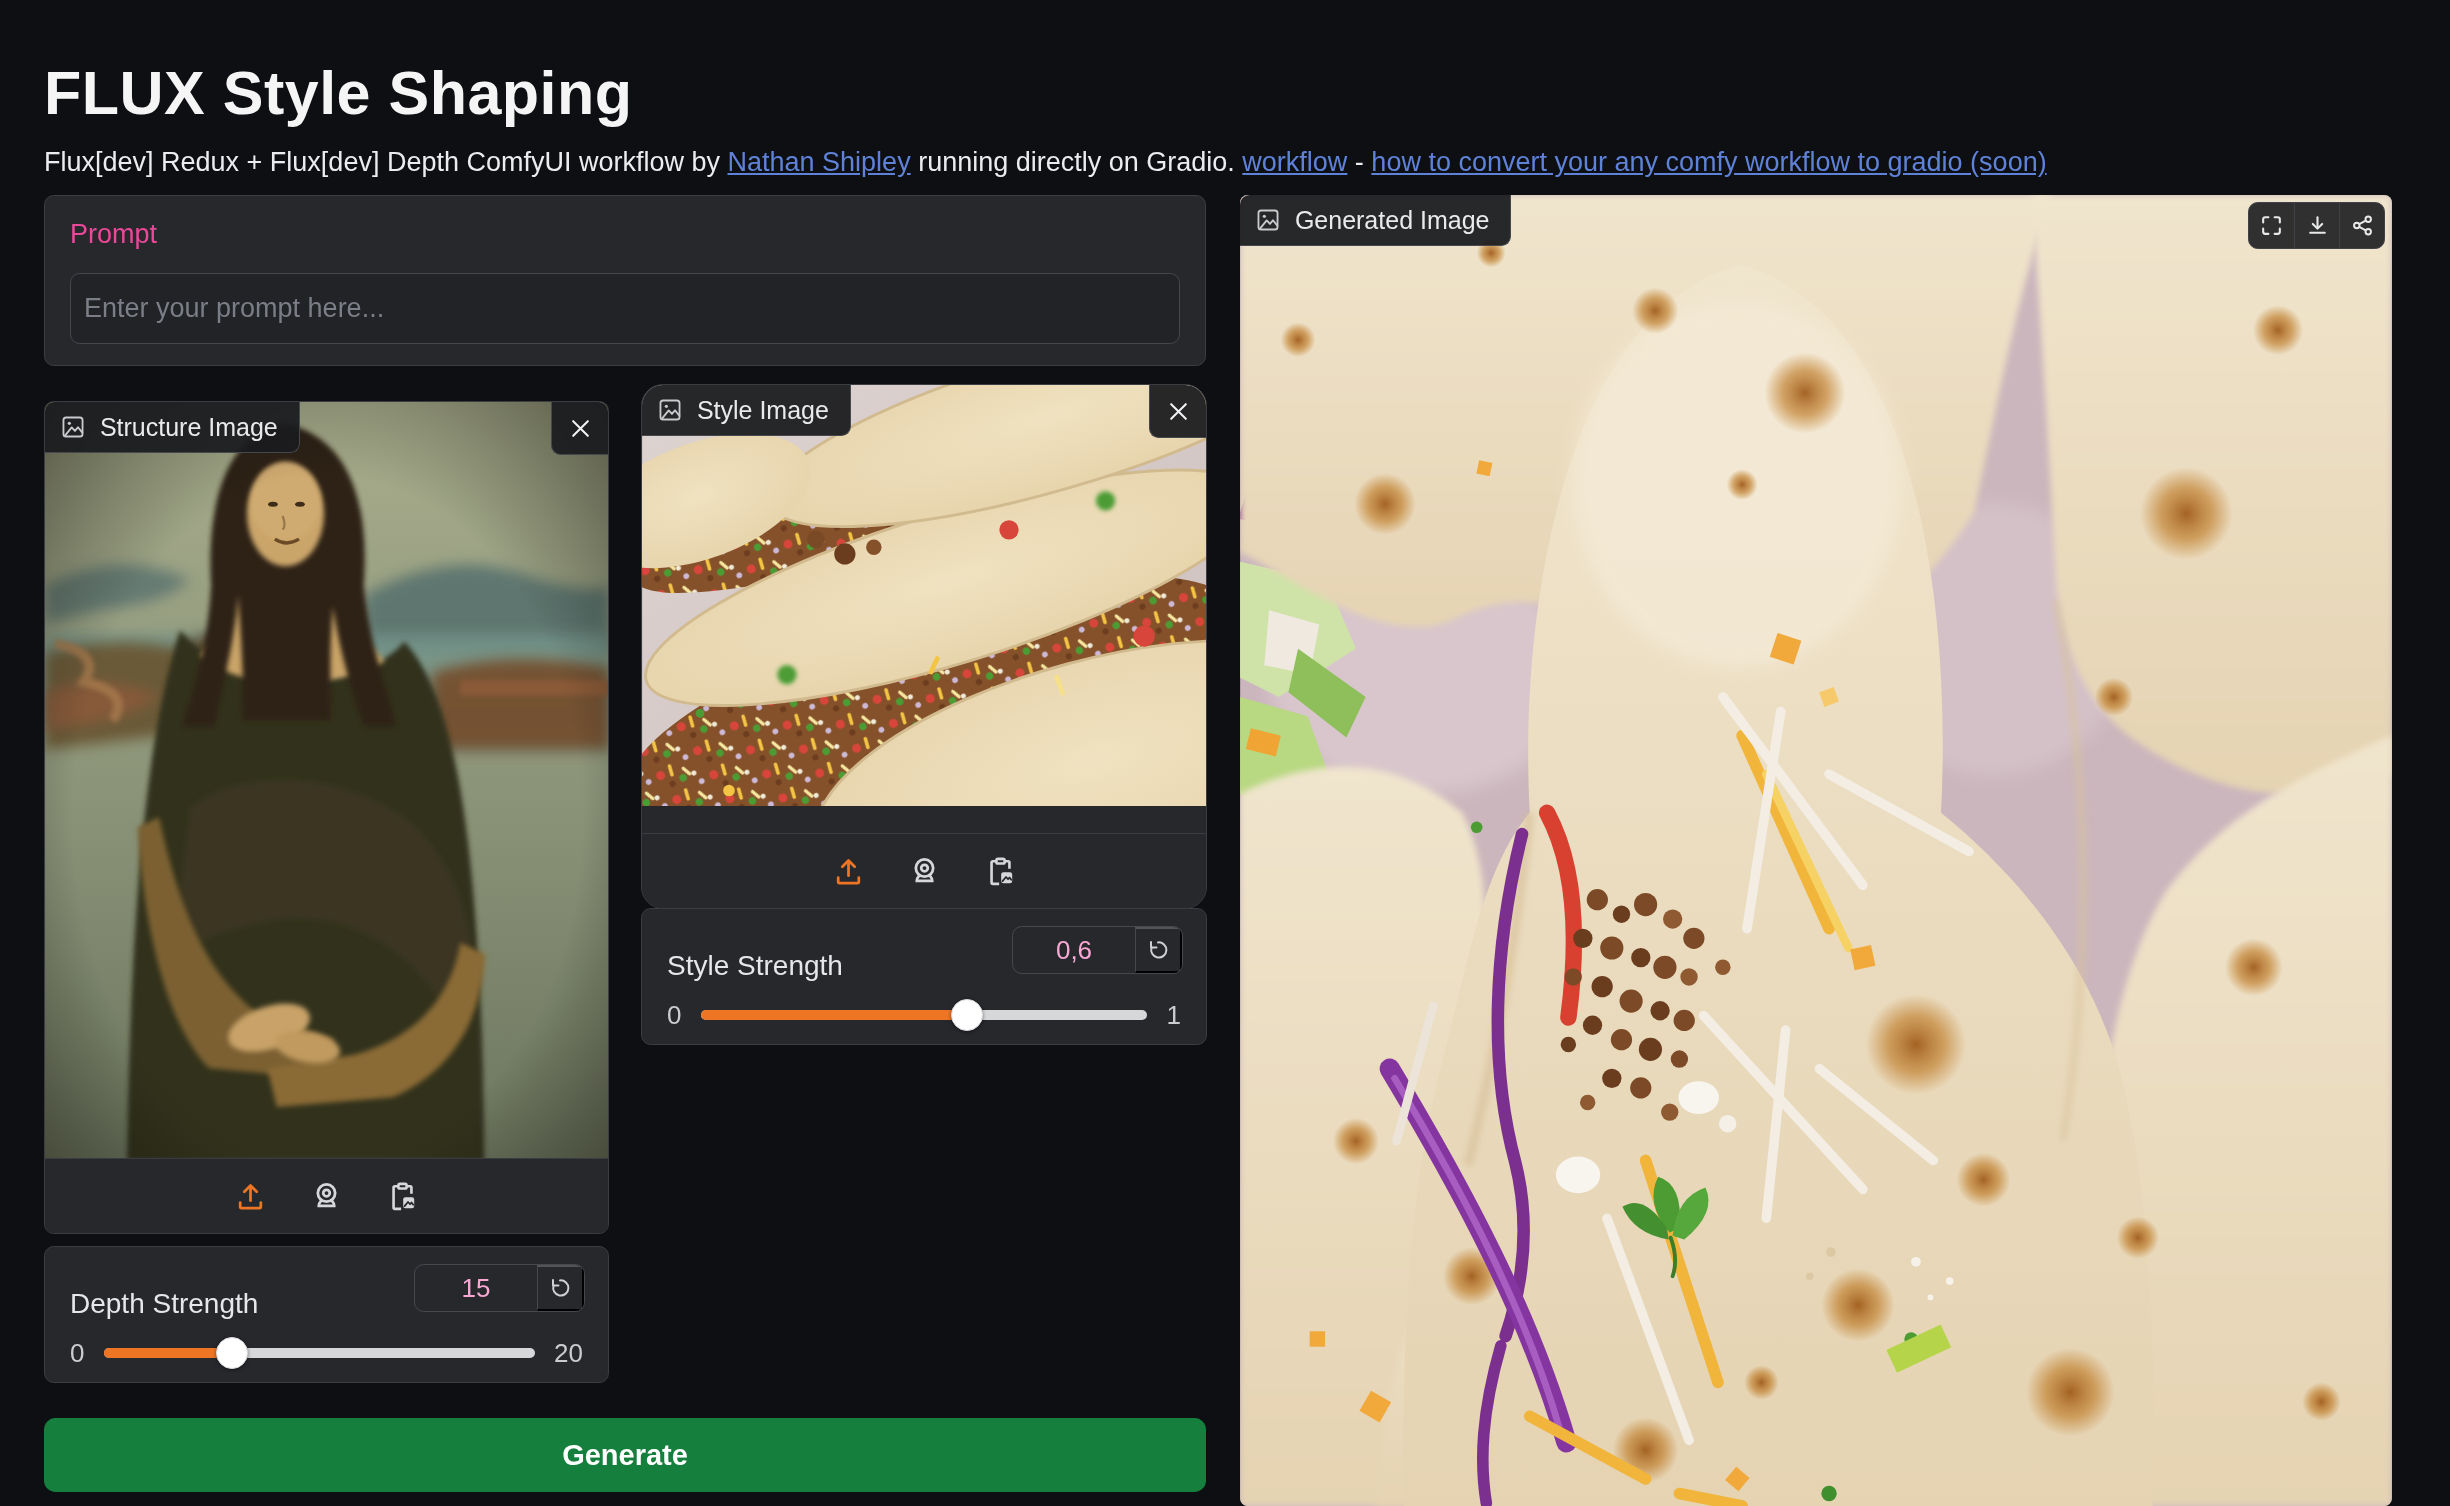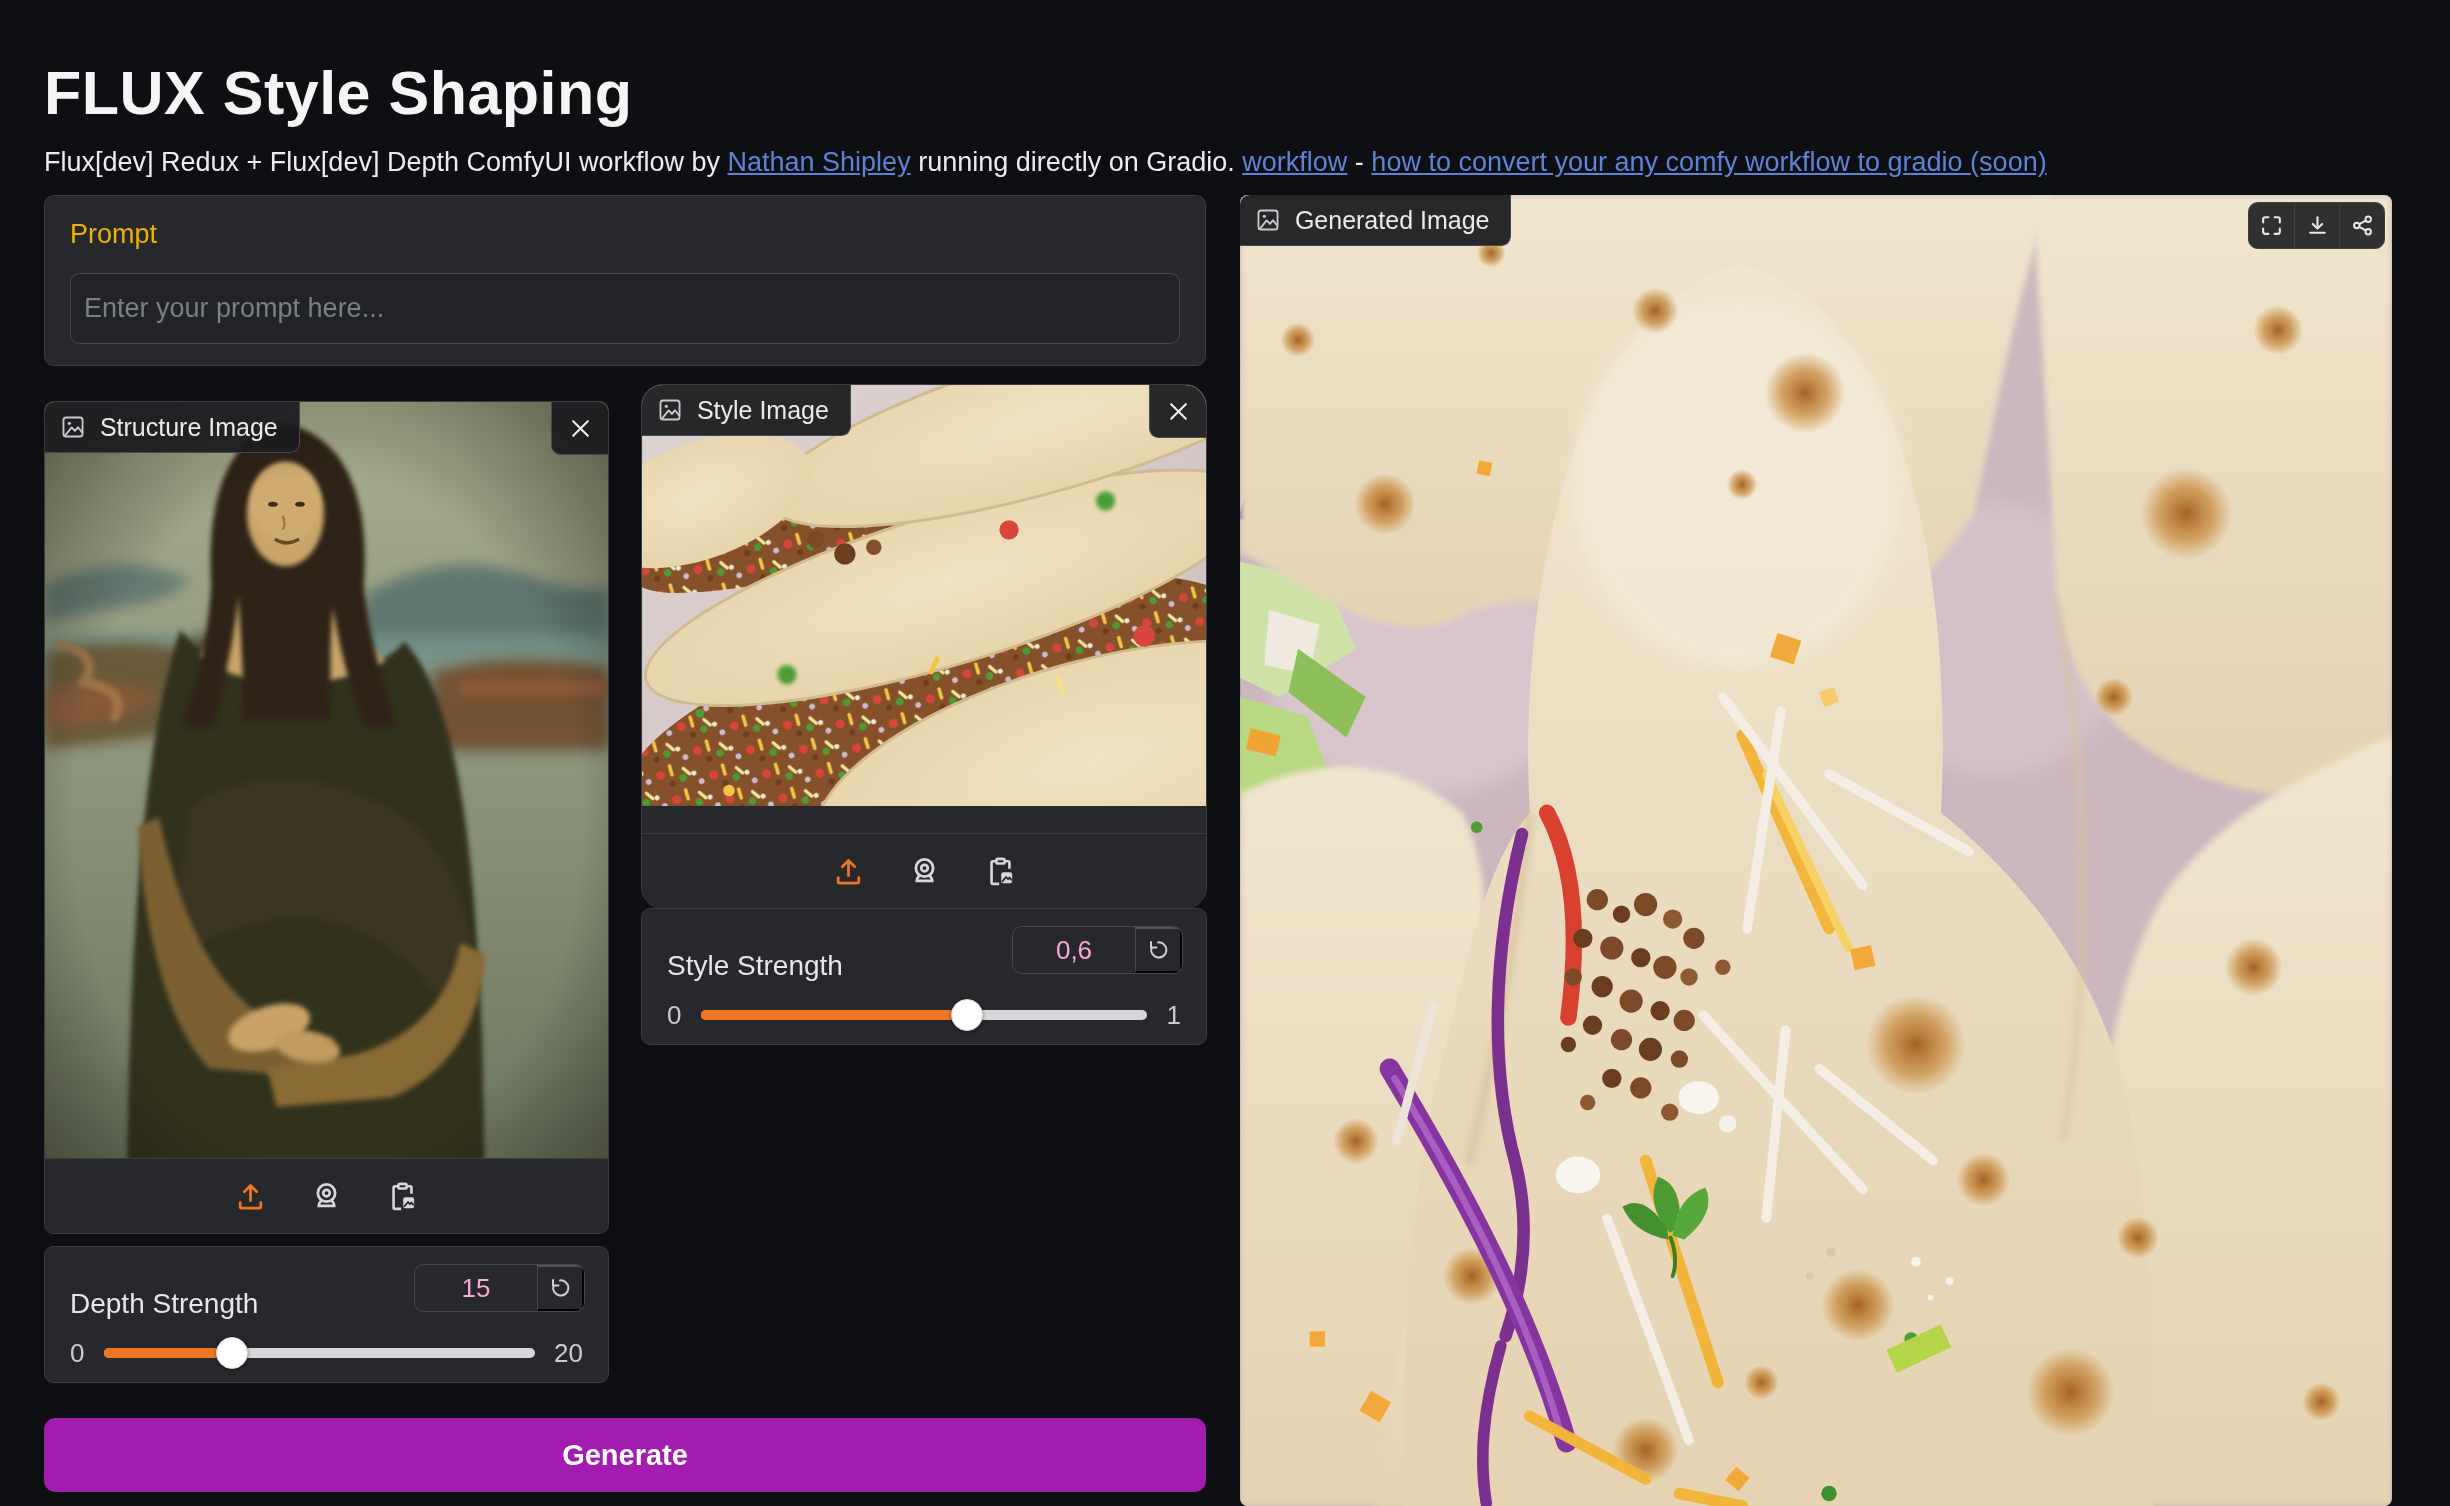--- a/index.html
+++ b/index.html
@@ -5,21 +5,21 @@
   html,body{margin:0;padding:0;background:#0e0f12;font-family:"Liberation Sans",sans-serif;}
   #app{position:relative;width:2450px;height:1506px;background:#0e0f12;overflow:hidden;}
 
   .page-title{position:absolute;left:44px;top:17.4px;font-size:61px;font-weight:700;color:#f5f5f6;letter-spacing:0.5px;}
   .subtitle{position:absolute;left:44px;top:120px;font-size:27px;color:#ebecee;}
   .subtitle a{color:#5f82d9;text-decoration:underline;cursor:pointer;}
 
   .panel{position:absolute;background:#27282c;border:1px solid #3b3d42;border-radius:9.7px;box-sizing:border-box;}
 
   
-  .prompt-label{position:absolute;left:25px;top:23px;font-size:27px;color:#eab308;}
+  .prompt-label{position:absolute;left:25px;top:23px;font-size:27px;color:#ec4899;}
   .prompt-input{position:absolute;left:25px;right:25px;top:77px;height:71px;background:#212327;border:1px solid #45474d;
     border-radius:9.7px;box-sizing:border-box;padding:0 13px;font-size:27px;color:#e8e9ea;font-family:"Liberation Sans",sans-serif;outline:none;}
   .prompt-input::placeholder{color:#7b7e86;}
 
   
   .img-block{overflow:hidden;}
   .img-area{position:absolute;left:0;top:0;right:0;}
   .img-area svg{display:block;}
   .chip{position:absolute;left:0;top:0;display:flex;align-items:center;gap:13.5px;background:rgba(27,28,31,.94);
     border-right:1px solid #46484e;border-bottom:1px solid #46484e;border-radius:9.7px 0 9.7px 0;border-top-left-radius:9.7px;
@@ -44,21 +44,21 @@
   .reset-cell{width:47px;display:flex;align-items:center;justify-content:center;border-left:1px solid #46484e;cursor:pointer;background:none;padding:0;}
   .reset-cell svg{width:24px;height:24px;color:#cfd0d3;}
   .slider-row{position:absolute;left:0;right:0;top:85px;height:42px;display:flex;align-items:center;padding:0 25px;gap:19.3px;box-sizing:border-box;}
   .slider-min,.slider-max{font-size:26px;color:#cbccce;flex:none;}
   .slider-track{flex:1;height:10.6px;border-radius:5.8px;background:#d6d7d9;position:relative;cursor:pointer;}
   .slider-fill{position:absolute;left:0;top:0;bottom:0;background:#ee7524;border-radius:5.8px;}
   .slider-handle{position:absolute;right:-14.5px;top:50%;transform:translateY(-50%);width:30px;height:30px;border-radius:50%;
     background:#ffffff;border:1px solid #d9dadc;box-shadow:0 1px 3.9px rgba(0,0,0,.45);cursor:grab;}
 
   
-  .generate-btn{position:absolute;left:44px;top:1418px;width:1162px;height:74px;background:#a21caf;border:none;border-radius:11.6px;
+  .generate-btn{position:absolute;left:44px;top:1418px;width:1162px;height:74px;background:#15803d;border:none;border-radius:11.6px;
     color:#ffffff;font-size:29px;font-weight:700;font-family:"Liberation Sans",sans-serif;cursor:pointer;}
 
   
   .gen-panel{position:absolute;left:1240px;top:195px;width:1152px;height:1311px;border-radius:7.7px;overflow:hidden;background:#27282c;}
   .gen-tools{position:absolute;top:6.8px;right:6.8px;display:flex;background:rgba(27,28,31,.9);border:1px solid #3f4147;border-radius:9.7px;}
   .gen-tools .gbtn{width:45px;height:45px;display:flex;align-items:center;justify-content:center;background:none;border:none;padding:0;cursor:pointer;color:#e8e9ea;}
   .gen-tools .gbtn + .gbtn{border-left:1px solid #3f4147;}
   .gen-tools svg{width:25px;height:25px;}
 </style>
 </head>

